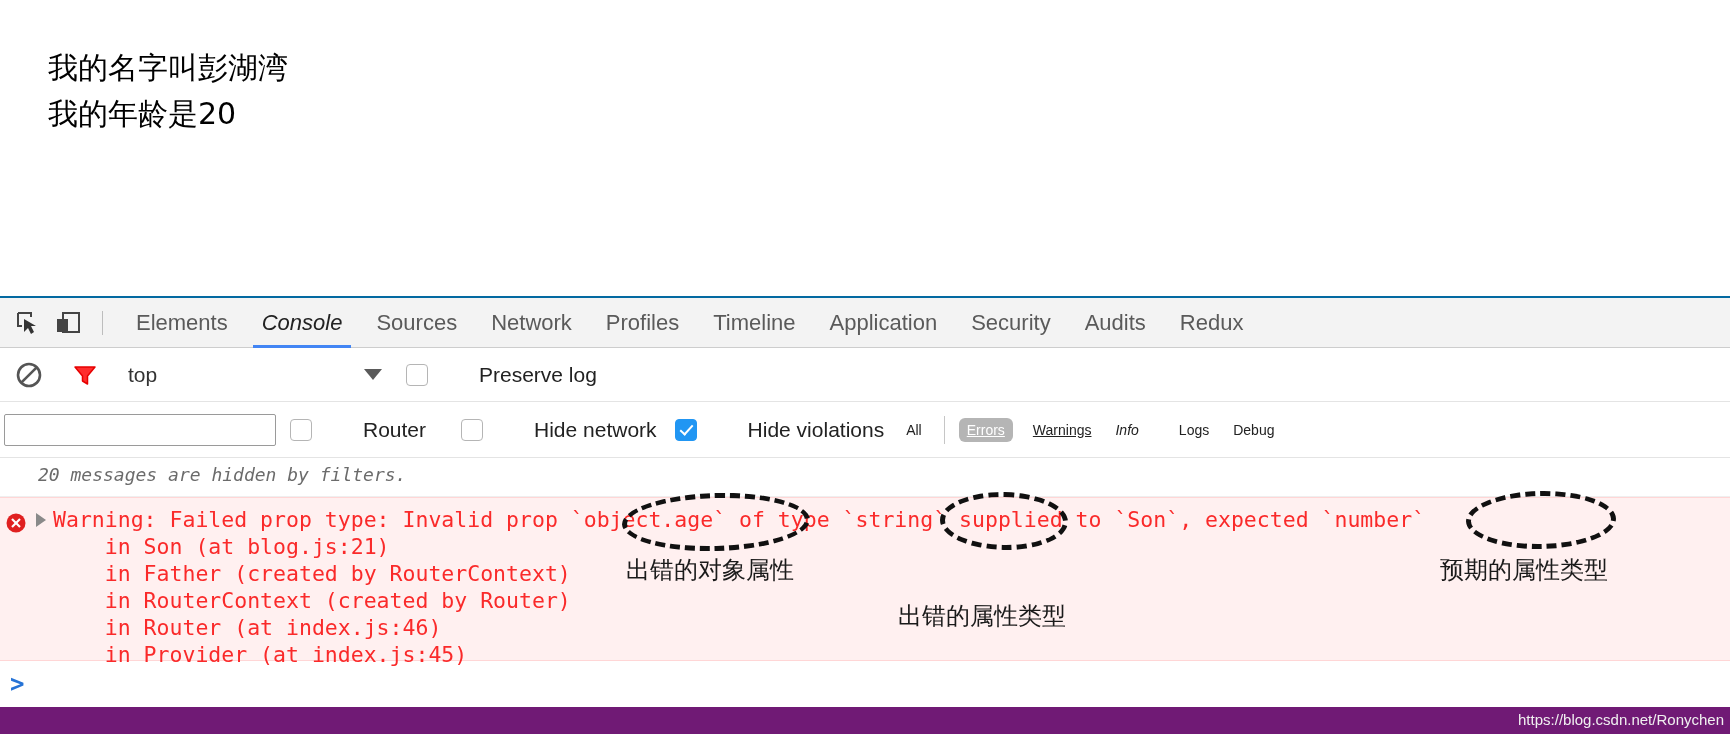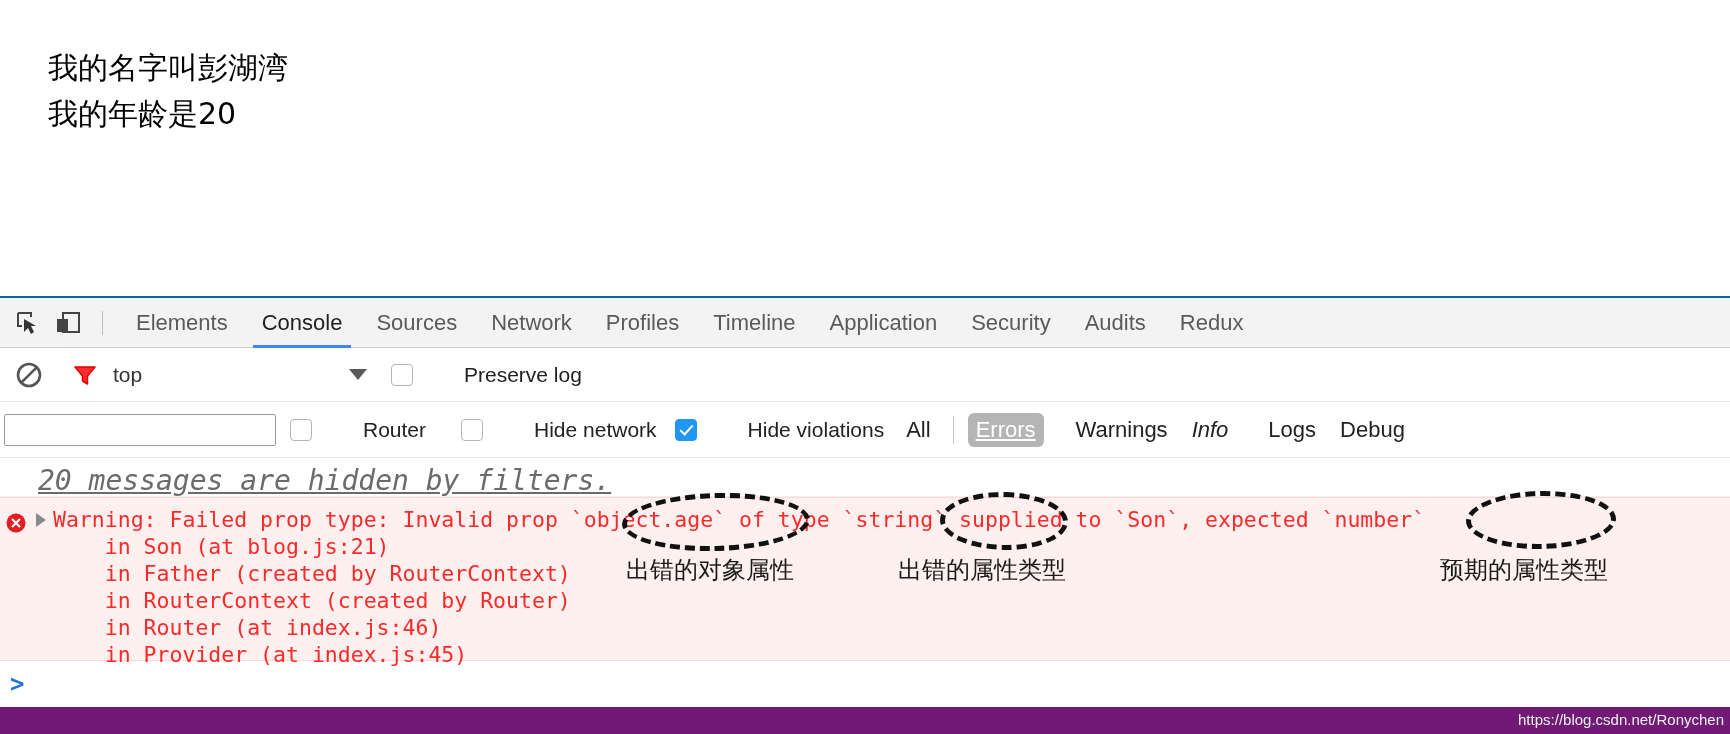--- a/index.html
+++ b/index.html
@@ -76,21 +76,21 @@
   .tab {
     position: relative;
     height: 50px;
     line-height: 50px;
     padding: 0 17px;
     font-size: 22px;
     color: #5a5a5a;
     white-space: nowrap;
     flex: 0 0 auto;
   }
-  .tab.active { color: #222222; }
+  .tab.active { color: #222222; font-style: italic; }
   .tab.active::after {
     content: "";
     position: absolute;
     left: 8px; right: 8px;
     bottom: 0;
     height: 3px;
     background: #4285f4;
   }
 
   
@@ -108,21 +108,21 @@
     margin-left: 6px;
     flex: 0 0 auto;
   }
   #filter-funnel {
     width: 46px; height: 54px;
     display: flex; align-items: center; justify-content: center;
     margin-left: 10px;
     flex: 0 0 auto;
   }
   #context-select {
-    margin-left: 5px;
+    margin-left: 20px;
     width: 254px;
     display: flex;
     align-items: center;
     justify-content: space-between;
     flex: 0 0 auto;
   }
   #context-label {
     font-size: 21px;
     color: #333333;
   }
@@ -190,21 +190,21 @@
     flex: 0 0 auto;
     color: #222;
   }
   .level-sep {
     width: 1px; height: 28px;
     background: #c6c6c6;
     margin: 0 14px;
     flex: 0 0 auto;
   }
   .level-btn {
-    font-size: 22px;
+    font-size: 14px;
     color: #222222;
     padding: 4px 8px;
     border-radius: 6px;
     white-space: nowrap;
     flex: 0 0 auto;
   }
   .level-btn.active {
     background: #b5b5b5;
     color: #ffffff;
     text-decoration: underline;
@@ -215,23 +215,22 @@
     height: 38px;
     background: #ffffff;
     position: relative;
     border-bottom: 1px solid #efefef;
   }
   #hidden-text {
     position: absolute;
     left: 38px; top: 6px;
     font-family: "DejaVu Sans Mono", "Liberation Mono", monospace;
     font-style: italic;
-    font-size: 28px;
+    font-size: 18px;
     color: #6b6b6b;
-    text-decoration: underline;
   }
   #show-all-link {
     position: absolute;
     left: 1148px; top: 6px;
     font-family: "DejaVu Sans Mono", "Liberation Mono", monospace;
     font-style: italic;
     font-size: 21px;
     color: #5f5f5f;
     text-decoration: underline;
     cursor: pointer;
@@ -288,21 +287,21 @@
   
   .cn-anno {
     position: absolute;
     font-family: Liberation Sans, sans-serif;
     font-size: 24px;
     color: #1a1a1a;
     white-space: nowrap;
     top: 56px;
   }
   #cn-1 { left: 626px; }
-  #cn-2 { left: 898px; }
+  #cn-2 { left: 898px; margin-top: 46px; }
   #cn-3 { left: 1440px; }
 
   
   #prompt-row {
     height: 46px;
     background: #ffffff;
     display: flex;
     align-items: center;
   }
   #prompt-chevron {
@@ -392,21 +391,21 @@
       <span class="checkbox"></span>
       <span class="cb-label">Hide network</span>
     </div>
     <div class="cb-row" style="margin-left:18px;">
       <span class="checkbox checked"></span>
       <span class="cb-label">Hide violations</span>
     </div>
     <div class="level-btn" style="margin-left:14px;">All</div>
     <div class="level-sep"></div>
     <div class="level-btn active">Errors</div>
-    <div class="level-btn" style="margin-left:24px;">Warnings</div>
+    <div class="level-btn" style="margin-left:12px;text-decoration:underline;">Warnings</div>
     <div class="level-btn" style="margin-left:8px;font-style:italic;">Info</div>
     <div class="level-btn" style="margin-left:24px;">Logs</div>
     <div class="level-btn" style="margin-left:8px;">Debug</div>
   </div>
 
   <div id="hidden-banner">
     <span id="hidden-text">20 messages are hidden by filters.</span>
   </div>
 
   <div id="error-block">

